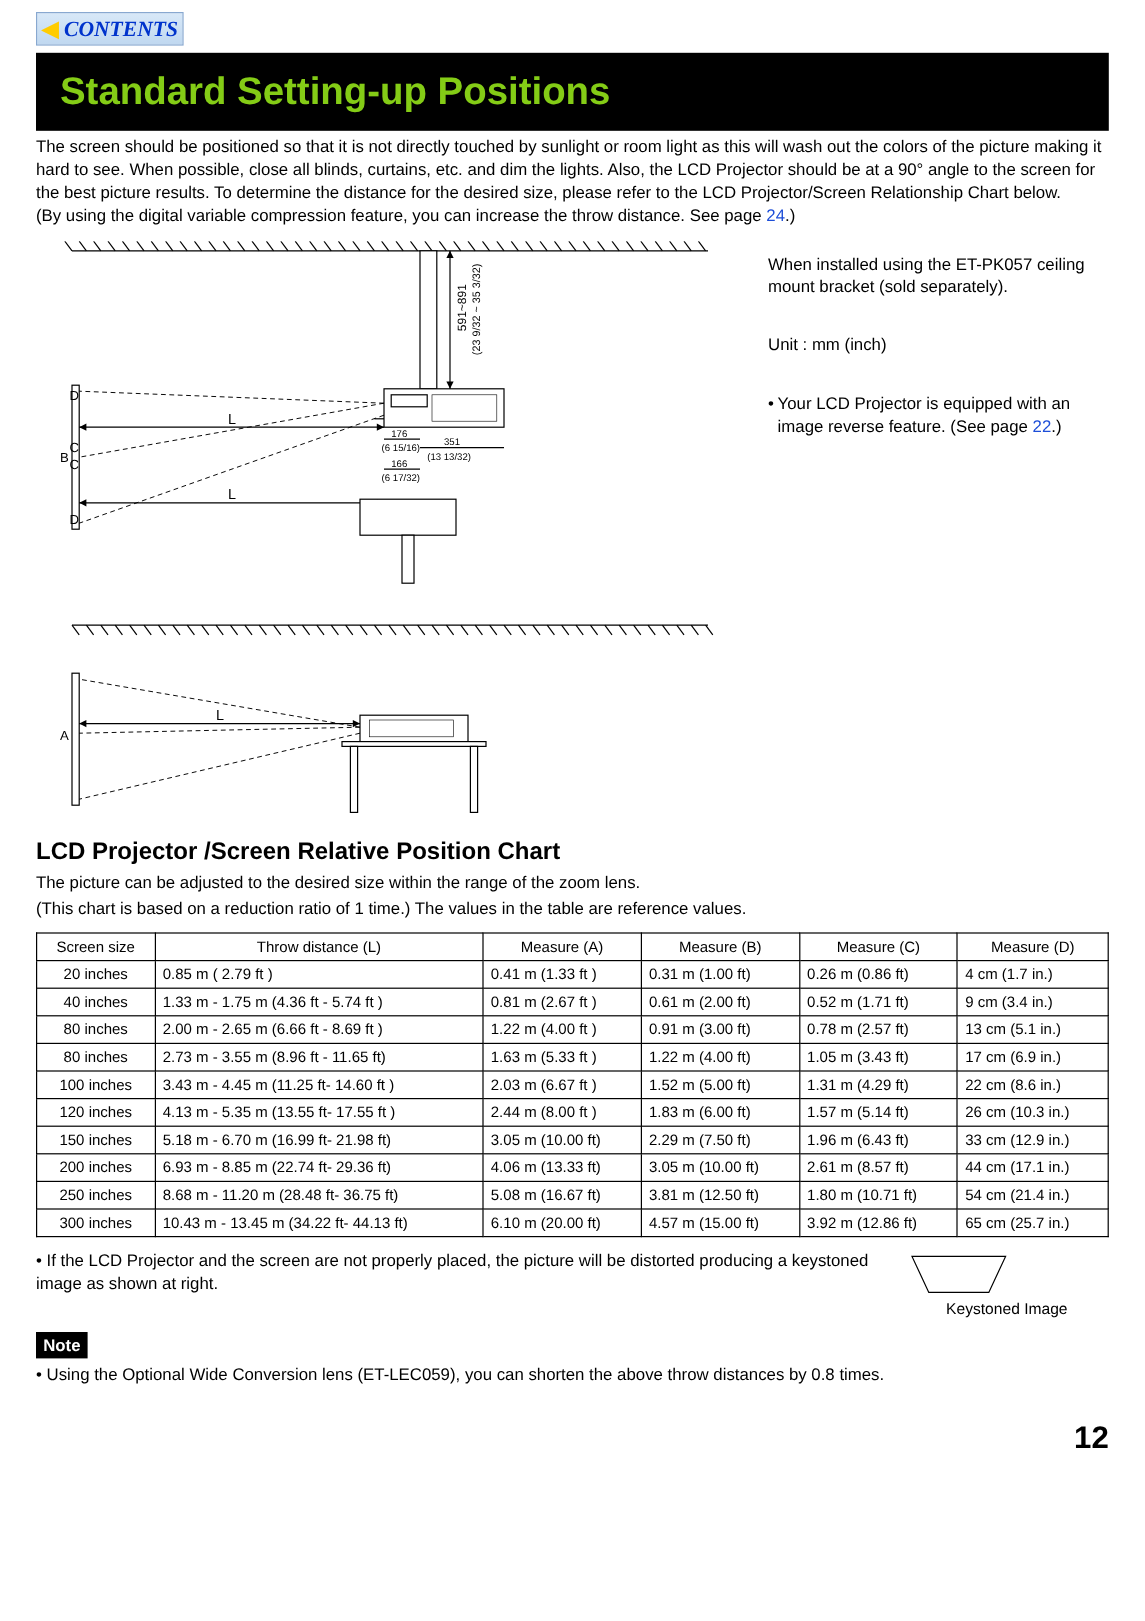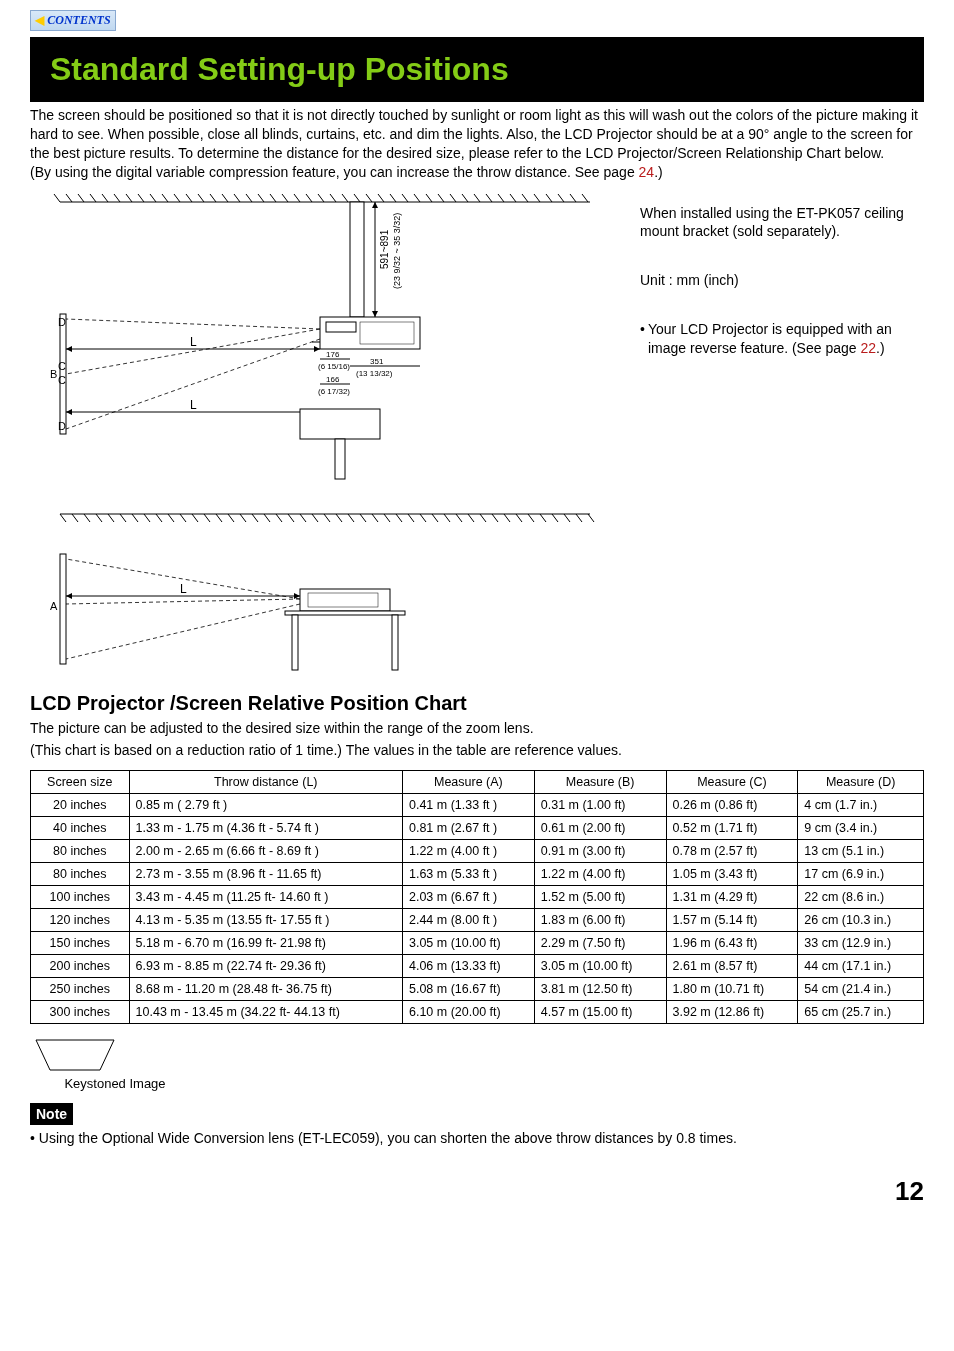--- a/index.html
+++ b/index.html
@@ -11,41 +11,41 @@
     width: 894px;
   }
   .contents-btn {
     display: inline-block;
     background: linear-gradient(to bottom, #d8e8f8, #c0d8f0);
     border: 1px solid #88a8d0;
     padding: 2px 4px;
     font-style: italic;
     font-weight: bold;
     color: #0033cc;
-    font-size: 12px;
+    font-size: 18px;
     font-family: "Times New Roman", serif;
   }
   .contents-btn .arrow {
     color: #ffcc00;
     font-style: normal;
   }
   .title-bar {
     background: #000;
     color: #84cc16;
     font-size: 32px;
     font-weight: bold;
     padding: 14px 20px;
     margin-top: 6px;
     font-family: Arial, Helvetica, sans-serif;
   }
   .body-text {
     margin-top: 4px;
     line-height: 1.35;
   }
-  .red-link { color: #b91c1c; }
+  .red-link { color: #1d4ed8; }
   .diagram-row {
     display: flex;
     margin-top: 12px;
   }
   .diagram-col { flex: 0 0 590px; }
   .right-col {
     flex: 1;
     padding-left: 20px;
     padding-top: 10px;
   }
@@ -405,20 +405,23 @@
         <td>6.10 m (20.00 ft)</td>
         <td>4.57 m  (15.00 ft)</td>
         <td>3.92 m (12.86 ft)</td>
         <td>65 cm (25.7 in.)</td>
       </tr>
     </tbody>
 </table>
 
 
 <div class="keystone-row">
+  <div class="keystone-text">
+    • <span>If the LCD Projector and the screen are not properly placed, the picture will be distorted producing a keystoned image as shown at right.</span>
+  </div>
   <div class="keystone-img">
     <svg width="90" height="42" viewBox="0 0 90 42">
       <polygon points="6,6 84,6 70,36 20,36" fill="none" stroke="#000"></polygon>
     </svg>
     <div>Keystoned Image</div>
   </div>
 </div>
 
 
 <div class="note-box">Note</div>

